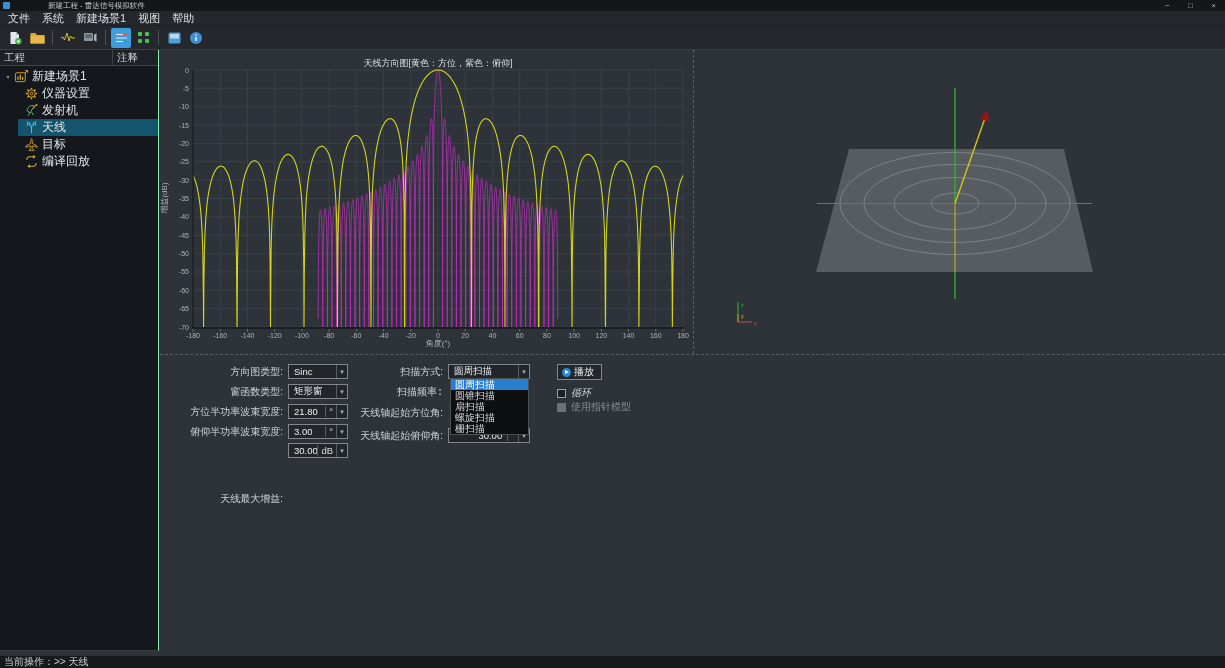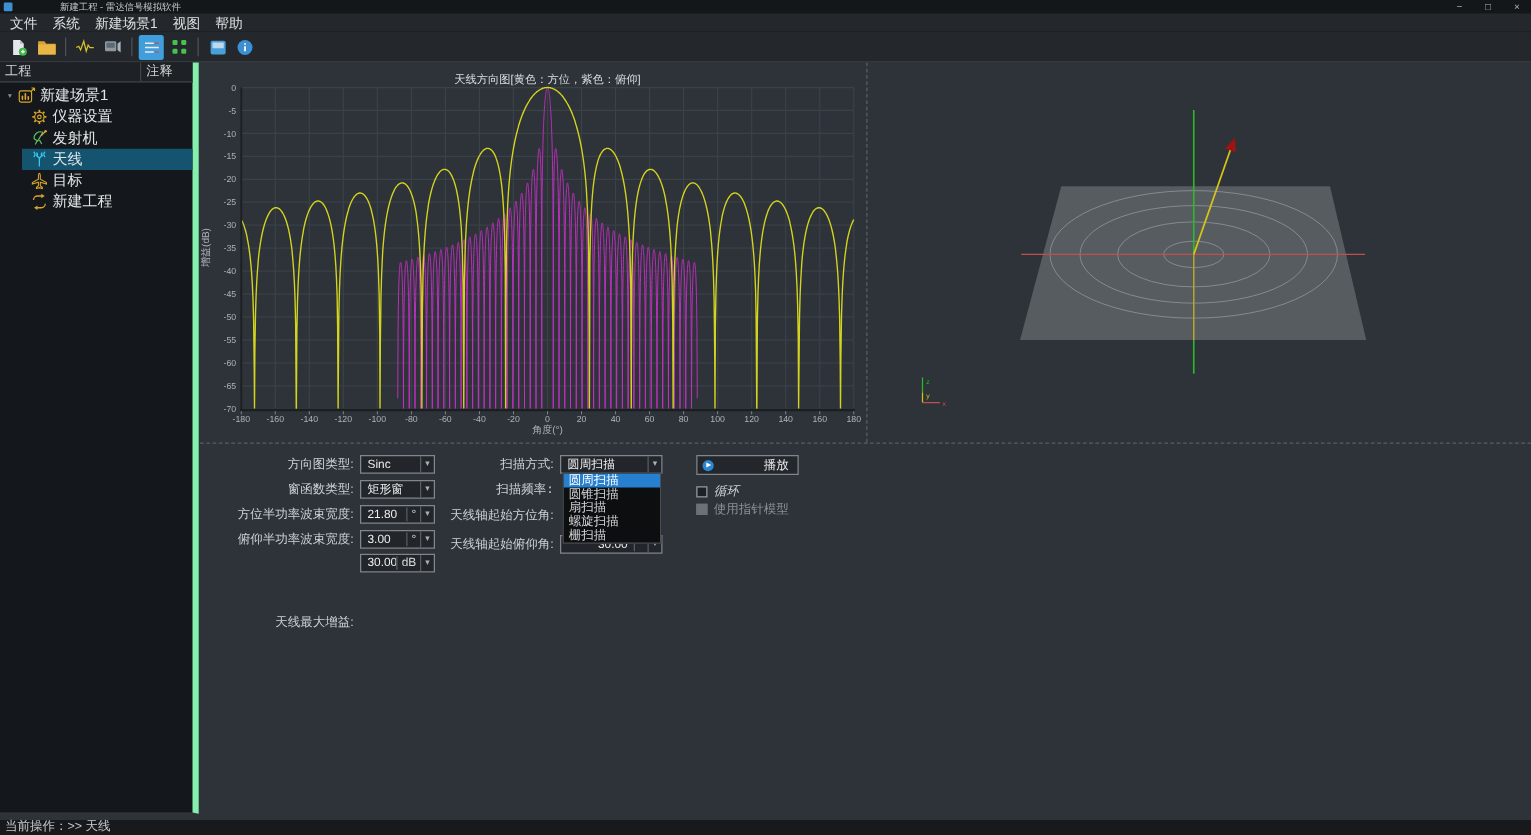--- a/index.html
+++ b/index.html
@@ -22,21 +22,21 @@
 
   
   .toolbar{position:absolute;left:0;top:26px;width:1225px;height:24px;background:#24282c;
            border-bottom:1px solid #3a3f44;display:flex;align-items:center;padding-left:4px;}
   .tbtn{width:20px;height:20px;display:flex;align-items:center;justify-content:center;border-radius:2px;margin:0 1px;}
   .tbtn.active{background:#3f9fdc;}
   .tsep{width:1px;height:15px;background:#4a5054;margin:0 4px;}
 
   
   .sidebar{position:absolute;left:0;top:50px;width:159px;height:601px;background:#14171b;
-           border-right:5px solid #86efac;border-bottom:1px solid #3a3f44;}
+           border-right:1px solid #86efac;border-bottom:1px solid #3a3f44;}
   .sb-header{height:16px;background:#1e2226;border-bottom:1px solid #3e4449;display:flex;
              font-size:10.5px;color:#cfd3d5;align-items:center;}
   .sb-col1{width:113px;padding-left:4px;border-right:1px solid #3e4449;height:100%;line-height:15px;}
   .sb-col2{flex:1;padding-left:4px;line-height:15px;}
   .tree{font-size:12px;padding-top:2px;}
   .trow{height:17px;display:flex;align-items:center;color:#e2e5e7;white-space:nowrap;}
   .trow.lvl0{padding-left:3px;}
   .trow.lvl1{padding-left:23px;}
   .trow.selected{background:linear-gradient(to right,transparent 18px,#15546e 18px);}
   .texp{width:10px;font-size:6px;color:#8a9094;text-align:center;}
@@ -60,21 +60,21 @@
           display:flex;align-items:center;font-size:9.5px;color:#eceeef;}
   .fval{flex:1;padding-left:5px;overflow:hidden;}
   .fval.r{text-align:right;padding-right:5px;}
   .funit{padding:0 3px;border-left:1px solid #565c61;color:#d8dbdd;}
   .farrow{width:11px;text-align:center;color:#aab0b4;font-size:7px;border-left:1px solid #565c61;line-height:13px;}
   .ddlist{position:absolute;left:450px;top:378px;width:79px;background:#0c0e10;
           border:1px solid #4a5054;z-index:10;}
   .dditem{height:11px;line-height:11px;font-size:10px;padding-left:4px;color:#d2d5d7;}
   .dditem.selected{background:#2680cf;color:#fff;}
   .playbtn{position:absolute;left:557px;top:364px;height:16px;padding:0 7px 0 4px;border:1px solid #80868b;
-           display:flex;align-items:center;font-size:10px;background:#23272c;color:#e8eaec;gap:37px;}
+           display:flex;align-items:center;font-size:10px;background:#23272c;color:#e8eaec;}
   .play-icon{width:9px;height:9px;border-radius:50%;background:#2e86d0;margin-right:3px;position:relative;}
   .play-icon::after{content:"";position:absolute;left:3.2px;top:2.2px;border-left:4px solid #fff;
                     border-top:2.4px solid transparent;border-bottom:2.4px solid transparent;}
   .chk{position:absolute;display:flex;align-items:center;font-size:10px;color:#d2d5d7;}
   .chkbox{width:9px;height:9px;border:1px solid #9aa0a4;background:#1d2125;margin-right:5px;}
   .chk.disabled{color:#8a9094;}
   .chk.disabled .chkbox{background:#6b7175;border-color:#6b7175;}
 
   
   .statusbar{position:absolute;left:0;top:656px;width:1225px;height:12px;background:#17191d;
@@ -228,21 +228,21 @@
           <span class="ticon">
             <svg width="15" height="15" viewBox="0 0 16 16">
               <g fill="none" stroke="#d9a62a" stroke-width="1.1">
                 <path d="M3 6.3C3 4.5 4.5 3 6.3 3H10"></path>
                 <path d="M13 9.7c0 1.8-1.5 3.3-3.3 3.3H6"></path>
               </g>
               <path d="M9.6 1l3 2-3 2z" fill="#d9a62a"></path>
               <path d="M6.4 11l-3 2 3 2z" fill="#d9a62a"></path>
             </svg>
           </span>
-          <span class="tlabel">新建工程</span>
+          <span class="tlabel">编译回放</span>
         </div>
       </div>
   </div>
 
   <div class="chart-panel">
     <svg id="chart-svg" width="535" height="304" viewBox="160 50 535 304">
         <line x1="193" y1="70" x2="193" y2="327" stroke="#3a4147" stroke-width="1"></line>
         <line x1="220.22222222222223" y1="70" x2="220.22222222222223" y2="327" stroke="#3a4147" stroke-width="1"></line>
         <line x1="247.44444444444446" y1="70" x2="247.44444444444446" y2="327" stroke="#3a4147" stroke-width="1"></line>
         <line x1="274.66666666666663" y1="70" x2="274.66666666666663" y2="327" stroke="#3a4147" stroke-width="1"></line>

